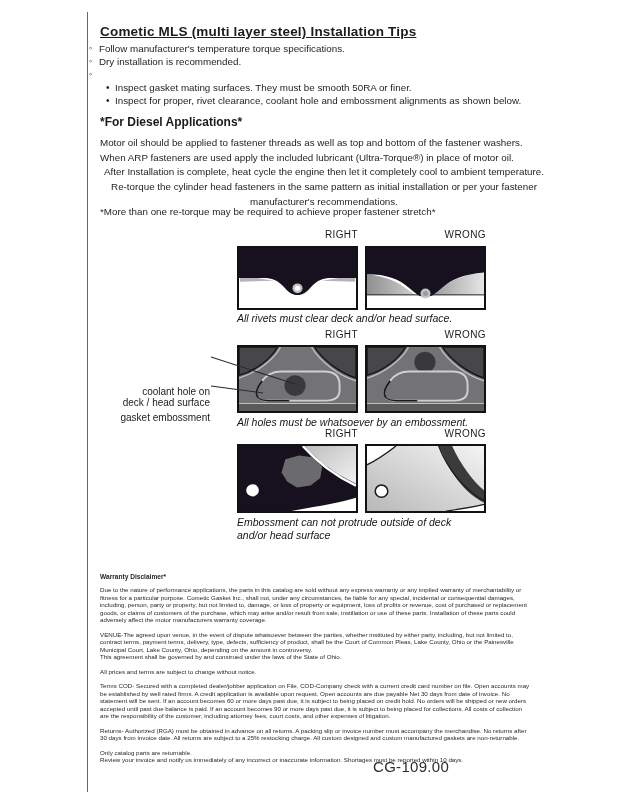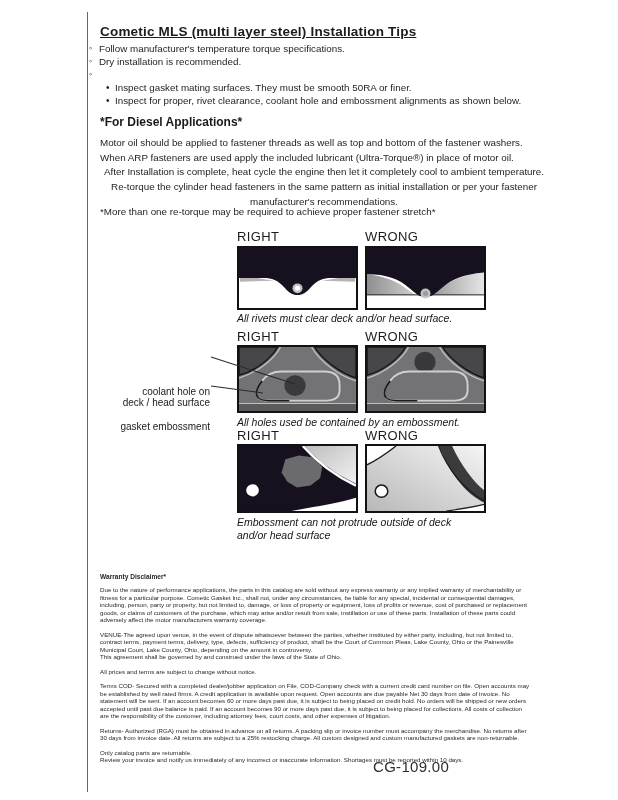--- a/index.html
+++ b/index.html
@@ -20,21 +20,21 @@
   .b-row .glyph{width:10px;flex:0 0 10px;text-align:left;font-size:9px;color:#1e1e1e;}
   .b-row.sub{padding-left:17px;}
   .b-row.sub .glyph{width:9px;flex:0 0 9px;font-size:10px;}
   
   .diesel-head{left:100px;top:115px;font-size:12px;font-weight:bold;color:#1a1a1a;white-space:nowrap;}
   .para{left:100px;width:448px;font-size:9.8px;line-height:15px;color:#1e1e1e;}
   .p1{top:135px;}
   .p2{top:164px;text-align:center;}
   .p3{top:204px;white-space:nowrap;}
   
-  .rw-label{width:121px;text-align:left;font-size:13px;letter-spacing:.4px;color:#1b1b1b;font-weight:500;}
+  .rw-label{width:121px;text-align:right;font-size:10px;letter-spacing:.4px;color:#1b1b1b;font-weight:500;}
   .dbox{width:121px;height:64px;border:2.5px solid #121212;background:#fff;box-sizing:border-box;}
   .dbox svg{display:block;width:100%;height:100%;}
   .caption{left:237px;font-size:10.5px;color:#161616;line-height:12.5px;font-style:italic;}
   .callout{font-size:10px;line-height:11px;color:#1b1b1b;text-align:right;width:150px;margin-top:42px;}
   .pagenum{left:373px;top:758px;font-size:15px;color:#2d2d2d;letter-spacing:.3px;}
   
   .warranty{left:100px;top:573px;width:432px;color:#272727;}
   .w-head{font-size:6.6px;font-weight:bold;margin-bottom:6px;}
   .w-p{font-size:6.2px;line-height:7.5px;margin:0 0 7px 0;}
   .w-p.tight{margin-bottom:0;}
@@ -111,21 +111,21 @@
 
 <div class="abs caption" style="top:312px;">All rivets must clear deck and/or head surface.</div>
 
 <div class="abs rw-label" style="left:237px;top:329px;">RIGHT</div>
 <div class="abs rw-label" style="left:365px;top:329px;">WRONG</div>
 
 <div class="abs callout" style="left:60px;top:344px;">
   <div>coolant hole on</div>
   <div>deck / head surface</div>
 </div>
-<div class="abs callout" style="left:60px;top:379px;">gasket embossment</div>
+<div class="abs callout" style="left:60px;top:370px;">gasket embossment</div>
 
 <div class="abs dbox" style="left:237px;top:345px;height:68px;">
   <svg viewBox="0 0 121 68" preserveAspectRatio="none">
     <rect width="121" height="68" fill="#737376"></rect>
     <rect y="60" width="121" height="8" fill="#5b5b5e"></rect>
     <path d="M0,60 H121" stroke="#c7c7c7" stroke-width="1"></path>
     <path d="M0,0 H40 C33,13 16,26 0,30 Z" fill="#47474a" stroke="#151515" stroke-width="1.5"></path>
     <path d="M43,0 C36,14 17,28 0,33" stroke="#c2c2c2" stroke-width="1.3" fill="none"></path>
     <path d="M121,0 H78 C87,15 106,28 121,33 Z" fill="#47474a" stroke="#151515" stroke-width="1.5"></path>
     <path d="M75,0 C84,16 104,31 121,36" stroke="#c2c2c2" stroke-width="1.3" fill="none"></path>
@@ -150,21 +150,21 @@
     <path d="M20,54 C16,50 18,44 24,36" fill="none" stroke="#1c1c1c" stroke-width="2"></path>
     <path d="M20,54 C22,56 24,57 30,57 L52,57" fill="none" stroke="#1c1c1c" stroke-width="1.6"></path>
   </svg>
 </div>
 
 <svg class="abs" style="left:210px;top:345px;width:92px;height:56px;z-index:5;" viewBox="0 0 92 56">
   <line x1="1" y1="12" x2="85" y2="39" stroke="#2a2a2a" stroke-width="1.1"></line>
   <line x1="1" y1="41" x2="53" y2="48" stroke="#2a2a2a" stroke-width="1.1"></line>
 </svg>
 
-<div class="abs caption" style="top:416px;">All holes used be contained by an embossment.</div>
+<div class="abs caption" style="top:416px;">All holes must be whatsoever by an embossment.</div>
 
 <div class="abs rw-label" style="left:237px;top:428px;">RIGHT</div>
 <div class="abs rw-label" style="left:365px;top:428px;">WRONG</div>
 
 <div class="abs dbox" style="left:237px;top:444px;height:69px;">
   <svg viewBox="0 0 121 69" preserveAspectRatio="none">
     <defs>
       <linearGradient id="g3" x1="0" y1="0" x2="1" y2="1">
         <stop offset="0" stop-color="#bdbdbd"></stop>
           <stop offset="1" stop-color="#f2f2f2"></stop>

